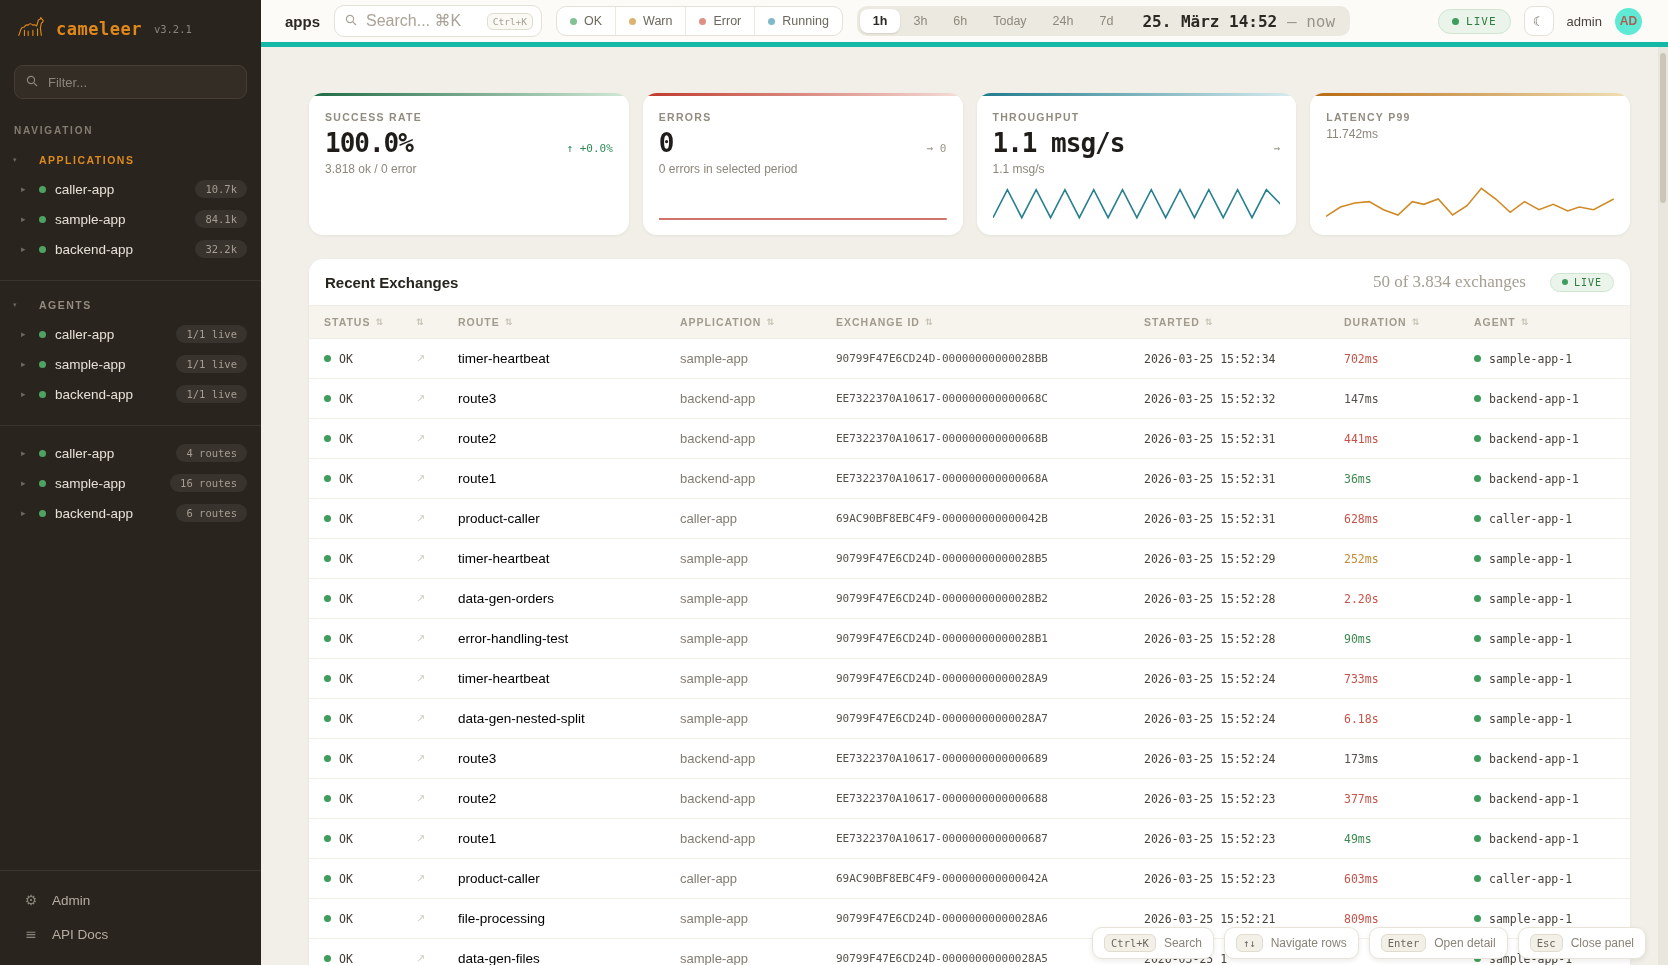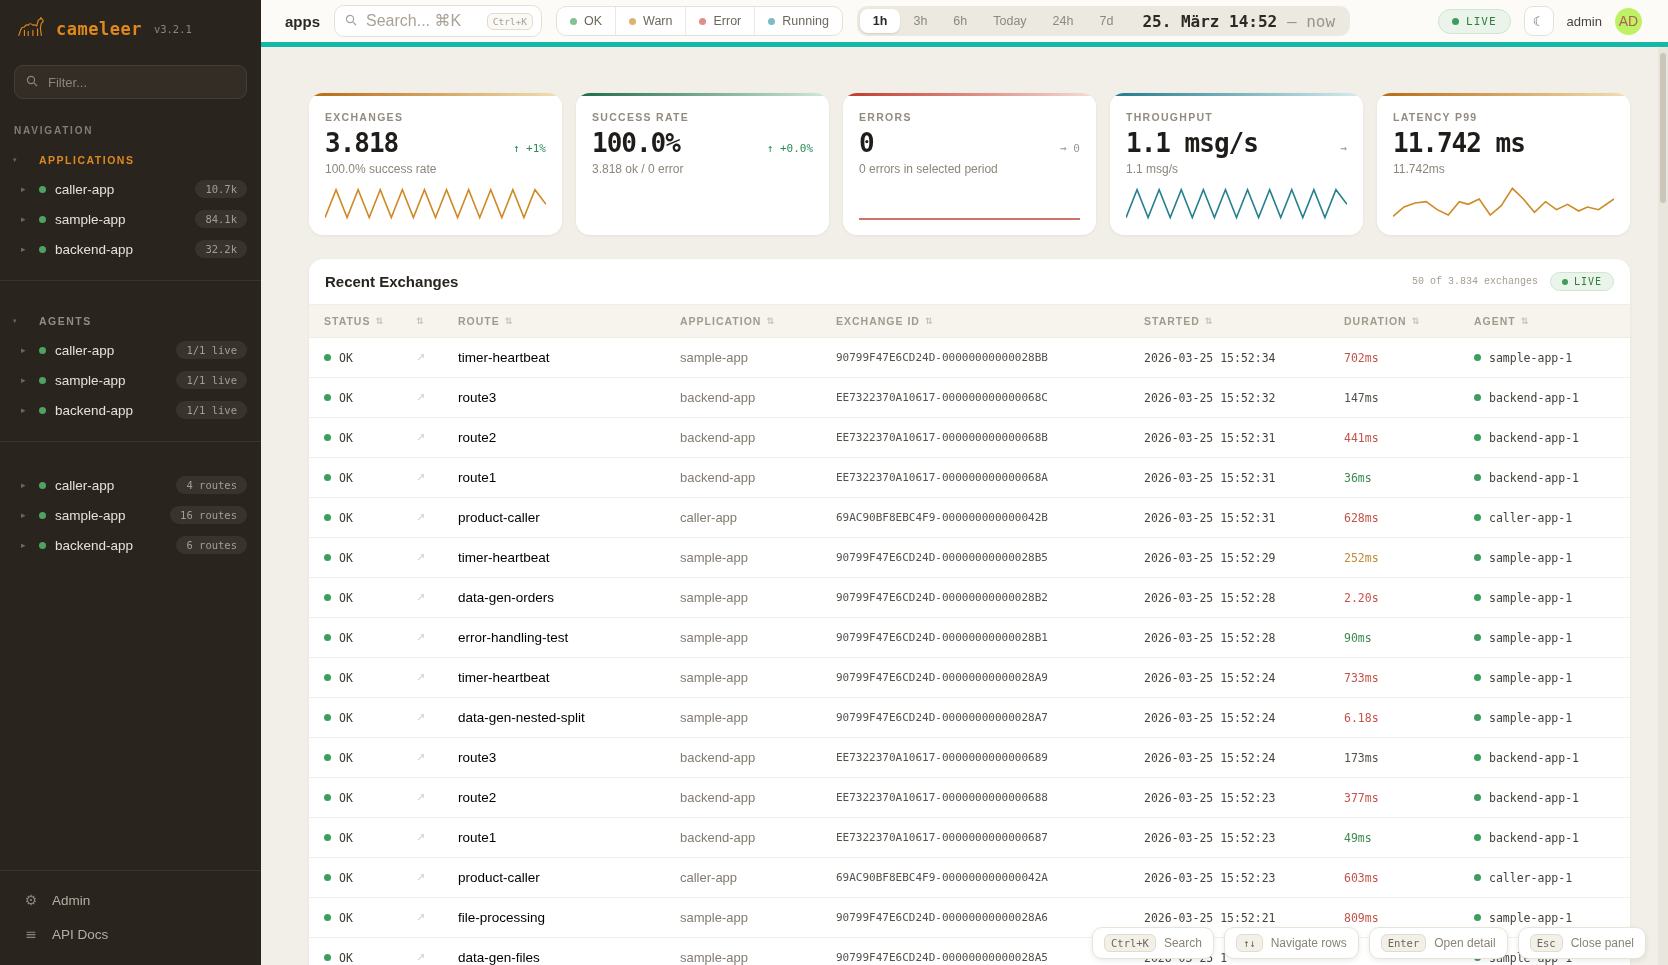--- a/index.html
+++ b/index.html
@@ -18,21 +18,21 @@
   .logo-name { font-family:"DejaVu Sans Mono", monospace; font-weight:bold; font-size:17px; color:#e0891a; letter-spacing:.5px; }
   .logo-ver { font-family:"DejaVu Sans Mono", monospace; font-size:10.5px; color:#8b847a; margin-left:2px; }
   .filter-box { margin:12px 14px 2px; background:#342d26; border:1px solid #463e34; border-radius:9px;
     display:flex; align-items:center; gap:8px; padding:7px 11px; }
   .filter-box svg { flex:none; }
   .filter-box input { background:transparent; border:none; outline:none; color:#d9d3c9; font-size:13px; width:100%; font-family:inherit; }
   .filter-box input::placeholder { color:#8b847a; }
   .nav-label { font-size:10px; letter-spacing:1.8px; color:#847d72; padding:24px 14px 4px; font-weight:700; }
   .side-sections { flex:0 0 auto; }
   .side-section { padding:8px 0 12px; }
-  .side-section + .side-section { border-top:1px solid rgba(255,255,255,.07); margin-top:4px; padding-top:28px; }
+  .side-section + .side-section { border-top:1px solid rgba(255,255,255,.07); margin-top:4px; padding-top:12px; }
   .section-head { display:flex; align-items:center; padding:6px 14px 8px 13px; cursor:pointer; }
   .section-caret { font-size:7px; color:#6e675d; width:26px; }
   .section-label { font-size:10.5px; font-weight:700; letter-spacing:1.5px; color:#948c80; }
   .section-label.accent { color:#dd8a1f; }
   .nav-item { display:flex; align-items:center; gap:9px; padding:6px 14px 6px 21px; cursor:pointer; }
   .nav-chevron { color:#6e675d; font-size:9px; width:9px; }
   .nav-dot { width:7px; height:7px; border-radius:50%; background:#4ea262; flex:none; }
   .nav-name { font-size:13.5px; color:#e6e0d6; }
   .nav-badge { margin-left:auto; font-family:"DejaVu Sans Mono", monospace; font-size:10.5px; color:#a59d91;
     background:rgba(255,255,255,.07); padding:3px 10px; border-radius:999px; }
@@ -63,22 +63,22 @@
   .time-date .d { color:#2c2824; font-weight:700; }
   .time-date .g { color:#9a948a; font-weight:400; }
   .tb-right { margin-left:auto; display:flex; align-items:center; gap:13px; }
   .live-badge { display:flex; gap:7px; align-items:center; background:#eaf4ea; border:1px solid #cfe5d0;
     border-radius:999px; padding:5px 13px; font-family:"DejaVu Sans Mono", monospace; font-size:11px;
     color:#2f7d3f; letter-spacing:1px; cursor:pointer; }
   .live-dot { width:7px; height:7px; border-radius:50%; background:#3e9d5c; }
   .theme-btn { width:30px; height:30px; border:1px solid #e5e1d7; border-radius:9px; background:#fff;
     display:grid; place-items:center; color:#5d574d; font-size:13px; cursor:pointer; font-family:"DejaVu Sans", sans-serif; }
   .admin-name { font-size:13px; color:#4a453e; }
-  .avatar { width:27px; height:27px; border-radius:50%; background:#bef264; color:#ad5f56;
-    display:grid; place-items:center; font-size:14px; font-weight:400; cursor:pointer; }
+  .avatar { width:27px; height:27px; border-radius:50%; background:#5eead4; color:#ad5f56;
+    display:grid; place-items:center; font-size:12px; font-weight:700; cursor:pointer; }
 
   .content { flex:1; padding:46px 38px 0 48px; overflow:hidden; position:relative; }
 
   
   .cards-row { display:flex; gap:14px; margin-bottom:24px; }
   .card { flex:1; background:#fff; border-radius:14px; box-shadow:0 1px 3px rgba(80,70,50,.07);
     padding:15px 16px 12px; height:142px; position:relative; overflow:hidden; display:flex; flex-direction:column; }
   .card-accent { position:absolute; top:0; left:0; right:0; height:3px; }
   .card-title { font-size:10.5px; letter-spacing:1.3px; color:#928c80; font-weight:700; margin-top:3px; }
   .card-valrow { display:flex; align-items:baseline; justify-content:space-between; margin-top:5px; }
@@ -86,21 +86,21 @@
   .card-delta { font-family:"DejaVu Sans Mono", monospace; font-size:11px; white-space:nowrap; }
   .delta-green { color:#2e8b57; } .delta-gray { color:#9b958b; }
   .card-sub { font-size:12px; color:#8d877b; margin-top:4px; }
   .card-spark { margin-top:auto; height:40px; }
   .card-spark svg { width:100%; height:100%; display:block; }
 
   
   .table-panel { background:#fff; border-radius:14px; box-shadow:0 1px 3px rgba(80,70,50,.07); overflow:hidden; }
   .panel-head { display:flex; align-items:center; padding:13px 16px; }
   .panel-title { font-size:15px; font-weight:700; color:#28251f; }
-  .panel-meta { margin-left:auto; font-family:Liberation Mono, monospace; font-size:10px; color:#a59e92; margin-right:12px; }
+  .panel-meta { margin-left:auto; font-family:Liberation Serif, serif; font-size:17px; color:#a59e92; margin-right:24px; }
   .live-pill { display:flex; gap:6px; align-items:center; background:#eaf4ea; border:1px solid #cfe5d0;
     border-radius:999px; padding:3px 11px; font-family:"DejaVu Sans Mono", monospace; font-size:10px;
     color:#2f7d3f; letter-spacing:1px; }
   .live-pill .live-dot { width:6px; height:6px; }
   .tgrid { display:grid; grid-template-columns:92px 42px 222px 156px 308px 200px 130px 1fr; align-items:center; padding-left:15px; }
   .thead { background:#f6f4ed; height:34px; border-top:1px solid #efede4; border-bottom:1px solid #efede4; }
   .th { display:flex; gap:5px; align-items:center; font-size:10.5px; font-weight:700; letter-spacing:1px; color:#a19a8d; cursor:pointer; }
   .sort-ic { font-size:9px; color:#c8c2b5; font-family:"DejaVu Sans", sans-serif; }
   .trow { height:40px; border-bottom:1px solid #f1efe8; cursor:pointer; }
   .cell-status { display:flex; gap:8px; align-items:center; font-family:"DejaVu Sans Mono", monospace; font-size:11.5px; color:#3e3a33; }
@@ -293,34 +293,20 @@
           <span>☾</span>
         </div>
         <span class="admin-name">admin</span>
         <div class="avatar">AD</div>
       </div>
     </header>
 
     <div class="content">
       <div class="cards-row" id="cards-row">
           <div class="card">
-    <div class="card-accent" style="background: linear-gradient(90deg, rgb(184, 106, 18), rgb(240, 224, 180));"></div>
-    <div class="card-title">EXCHANGES</div>
-    <div class="card-valrow">
-      <span class="card-value">3.818</span>
-      <span class="card-delta delta-green">↑ +1%</span>
-    </div>
-    <div class="card-sub">100.0% success rate</div>
-    <div class="card-spark">
-              <svg viewBox="0 0 100 30" preserveAspectRatio="none">
-                <polyline points="0,26 5,5 10,26 15,5 20,26 25,5 30,26 35,5 40,26 45,5 50,26 55,5 60,26 65,5 70,26 75,5 80,26 85,5 90,26 95,5 100,16" fill="none" stroke="#cf8a25" stroke-width="1.6" vector-effect="non-scaling-stroke"></polyline>
-              </svg>
-            </div>
-  </div>
-          <div class="card">
     <div class="card-accent" style="background: linear-gradient(90deg, rgb(29, 107, 69), rgb(211, 233, 216));"></div>
     <div class="card-title">SUCCESS RATE</div>
     <div class="card-valrow">
       <span class="card-value">100.0%</span>
       <span class="card-delta delta-green">↑ +0.0%</span>
     </div>
     <div class="card-sub">3.818 ok / 0 error</div>
     <div class="card-spark"></div>
   </div>
           <div class="card">
@@ -347,24 +333,20 @@
     <div class="card-sub">1.1 msg/s</div>
     <div class="card-spark">
               <svg viewBox="0 0 100 30" preserveAspectRatio="none">
                 <polyline points="0,26 5,5 10,26 15,5 20,26 25,5 30,26 35,5 40,26 45,5 50,26 55,5 60,26 65,5 70,26 75,5 80,26 85,5 90,26 95,5 100,16" fill="none" stroke="#27808f" stroke-width="1.6" vector-effect="non-scaling-stroke"></polyline>
               </svg>
             </div>
   </div>
           <div class="card">
     <div class="card-accent" style="background: linear-gradient(90deg, rgb(184, 106, 18), rgb(240, 224, 180));"></div>
     <div class="card-title">LATENCY P99</div>
-    <div class="card-valrow">
-      <span class="card-value">11.742 ms</span>
-
-    </div>
     <div class="card-sub">11.742ms</div>
     <div class="card-spark">
               <svg viewBox="0 0 100 30" preserveAspectRatio="none">
                 <polyline points="0,25 5,18 10,15 15,14 20,20 25,24 30,14 34,16 39,12 44,24 49,17 54,4 59,12 64,22 69,14 74,20 79,16 84,21 88,18 93,20 100,12" fill="none" stroke="#cf8a25" stroke-width="1.6" vector-effect="non-scaling-stroke"></polyline>
               </svg>
             </div>
   </div>
         </div>
 
       <div class="table-panel">

